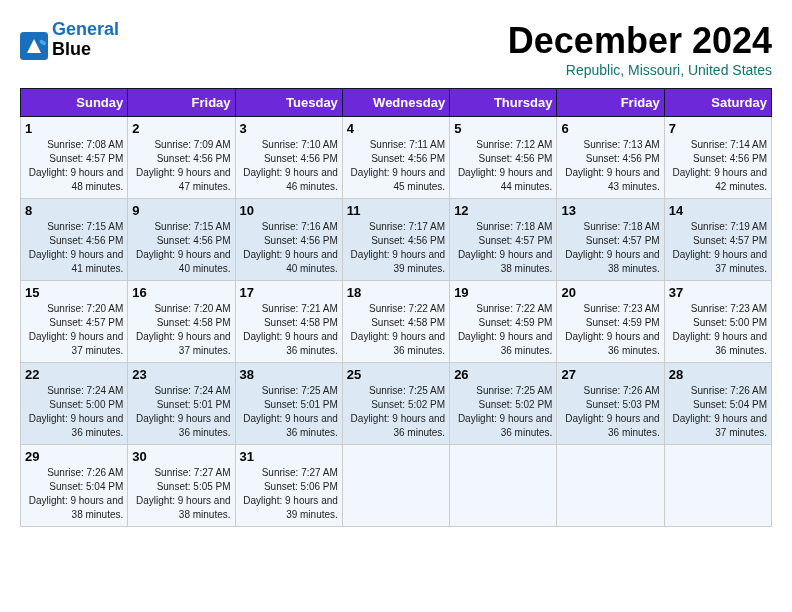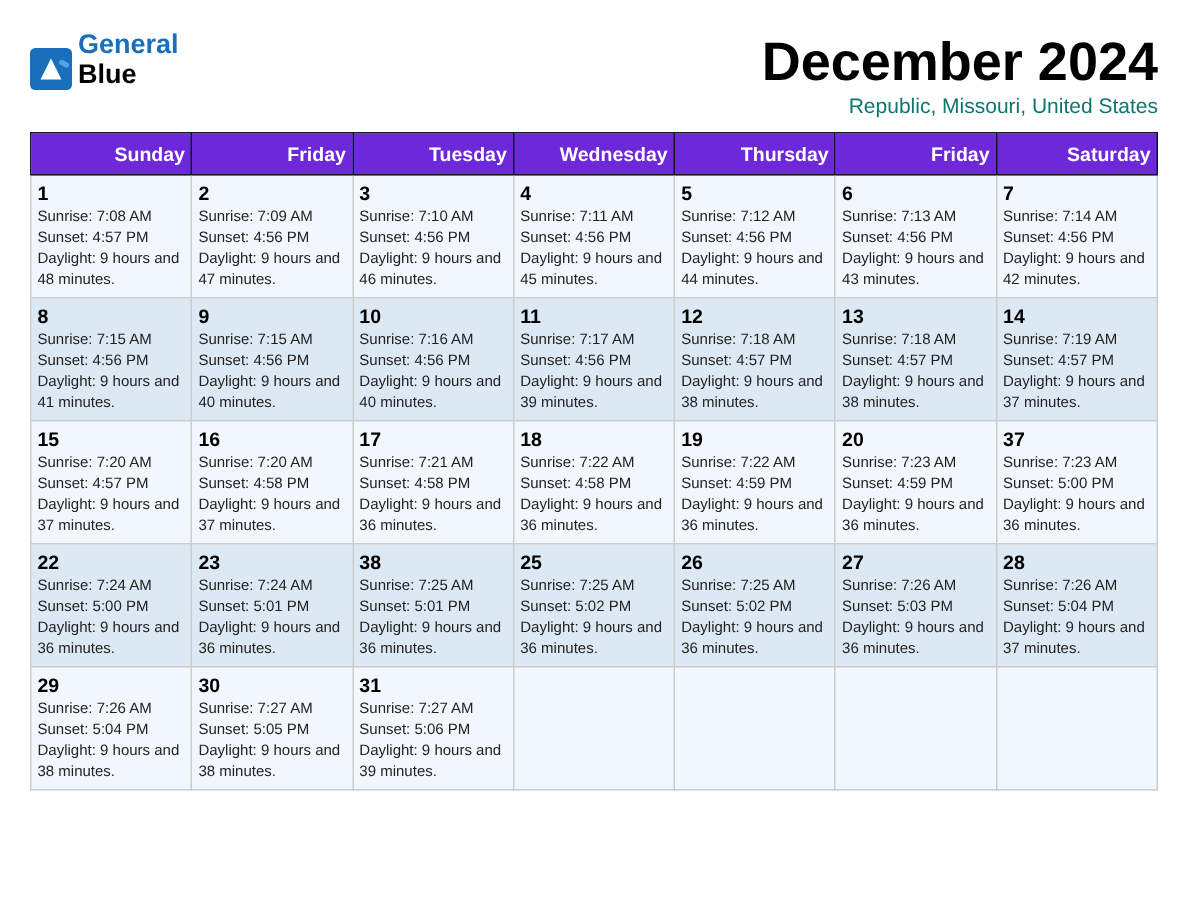--- a/index.html
+++ b/index.html
@@ -76,20 +76,21 @@
     .day-num {
       font-size: 13px;
       font-weight: bold;
       display: block;
       margin-bottom: 2px;
     }
     .day-info {
       font-size: 10px;
       color: #222;
       line-height: 1.4;
+      text-align: right;
     }
     td.empty {
       background-color: #f2f7fd;
     }
   </style>
 </head>
 <body>
 
 <div class="header-area">
   <div class="logo">

